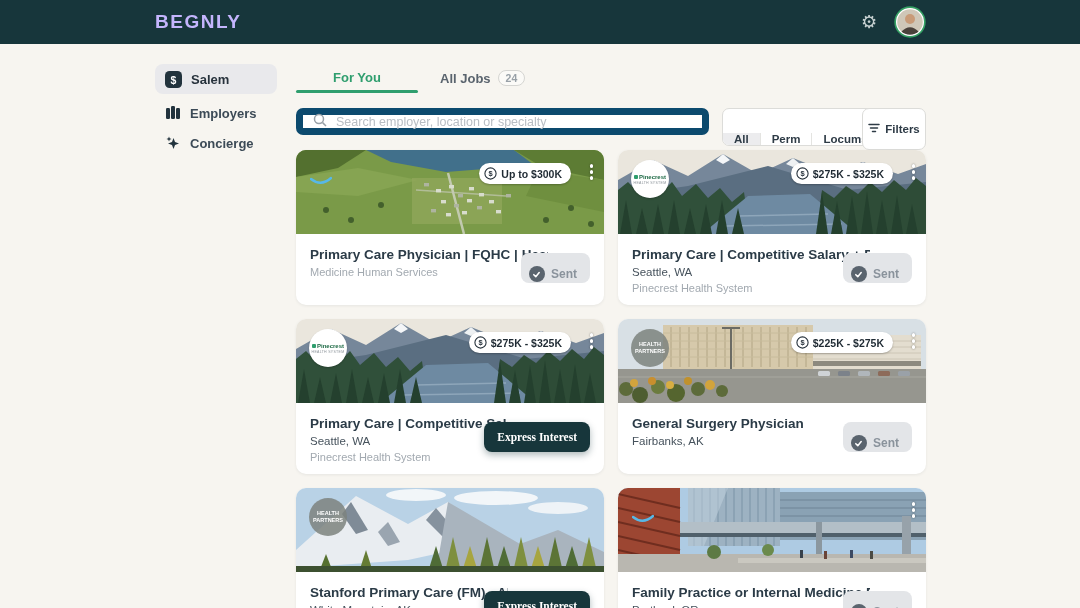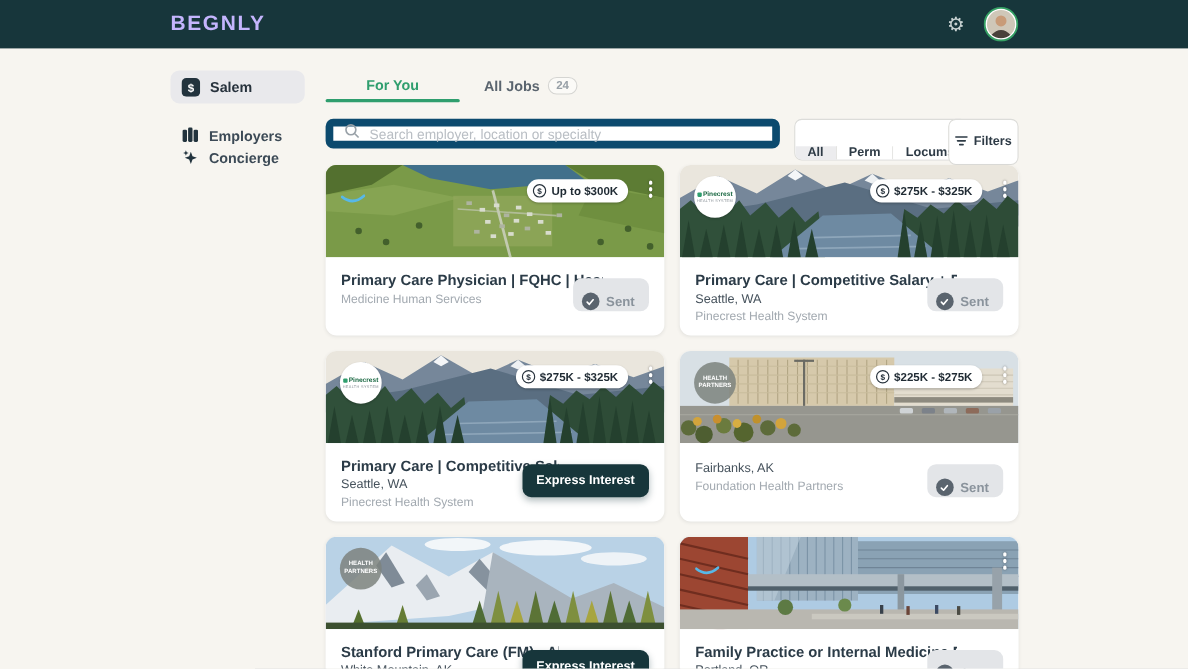--- a/index.html
+++ b/index.html
@@ -56,21 +56,21 @@
   .card-body{position:relative;padding:13px 14px 0;height:58px;}
   .title{font-size:13.5px;font-weight:700;color:#2b3b47;white-space:nowrap;overflow:hidden;max-width:238px;}
   .card.express .title{max-width:198px;}
   .loc{font-size:11.5px;color:#46525c;margin-top:4px;white-space:nowrap;}
   .comp{font-size:11px;color:#a2a9b0;margin-top:4px;white-space:nowrap;}
   .action{position:absolute;right:14px;top:19px;}
   .btn-sent{display:flex;align-items:center;gap:6px;height:30px;padding:12px 13px 0 8px;background:#e3e5e8;border:none;border-radius:8px;
             color:#8a939c;font-size:12px;font-weight:600;font-family:"Liberation Sans",sans-serif;cursor:default;}
   .chk{width:16px;height:16px;border-radius:50%;background:#5a646e;display:flex;align-items:center;justify-content:center;}
   .btn-express{height:30px;padding:0 13px;background:#17363b;color:#fff;border:none;border-radius:8px;font-size:11.5px;font-weight:700;
-               font-family:Liberation Sans, sans-serif;box-shadow:0 3px 7px rgba(23,54,59,.35);cursor:pointer;}
+               font-family:Liberation Serif, serif;box-shadow:0 3px 7px rgba(23,54,59,.35);cursor:pointer;}
 </style>
 </head>
 <body>
 
 <div class="screen">
 
   <header class="topbar">
     <div class="logo">BEGNLY</div>
     <div class="gear">⚙</div>
     <div class="avatar">
@@ -87,21 +87,21 @@
   <nav>
     <div class="side-item active" style="top:64px">
       <span class="ic">
         <svg width="17" height="17" viewBox="0 0 17 17">
             <rect width="17" height="17" rx="4.5" fill="#22333d"></rect>
             <text x="8.5" y="12.6" text-anchor="middle" font-size="10.5" font-weight="bold" fill="#fff" font-family="Liberation Sans, sans-serif">$</text>
           </svg>
       </span>
       <span>Salem</span>
     </div>
-    <div class="side-item" style="top:108px">
+    <div class="side-item" style="top:98px">
       <span class="ic">
         <svg width="16" height="16" viewBox="0 0 16 16" fill="#22333d">
             <rect x="1" y="3" width="4" height="11" rx="1.2"></rect>
             <rect x="6" y="1" width="4" height="13" rx="1.2"></rect>
             <rect x="11" y="3" width="4" height="11" rx="1.2"></rect>
           </svg>
       </span>
       <span>Employers</span>
     </div>
     <div class="side-item" style="top:128px">
@@ -401,22 +401,22 @@
         </svg>
         <span class="badge-text">$225K - $275K</span>
       </div>
       <div class="dots">
             <i></i>
             <i></i>
             <i></i>
           </div>
     </div>
     <div class="card-body">
+      <div class="title">General Surgery Physician</div>
       <div class="loc">Fairbanks, AK</div>
-      <div class="comp">Foundation Health Partners</div>
       <div class="action">
             <button class="btn-sent">
         <span class="chk">
           <svg width="9" height="9" viewBox="0 0 10 10">
                   <path d="M2 5.2 L4.2 7.4 L8 2.8" stroke="#fff" stroke-width="1.7" fill="none" stroke-linecap="round" stroke-linejoin="round"></path>
                 </svg>
         </span>
               <span>Sent</span>
             </button>
           </div>

